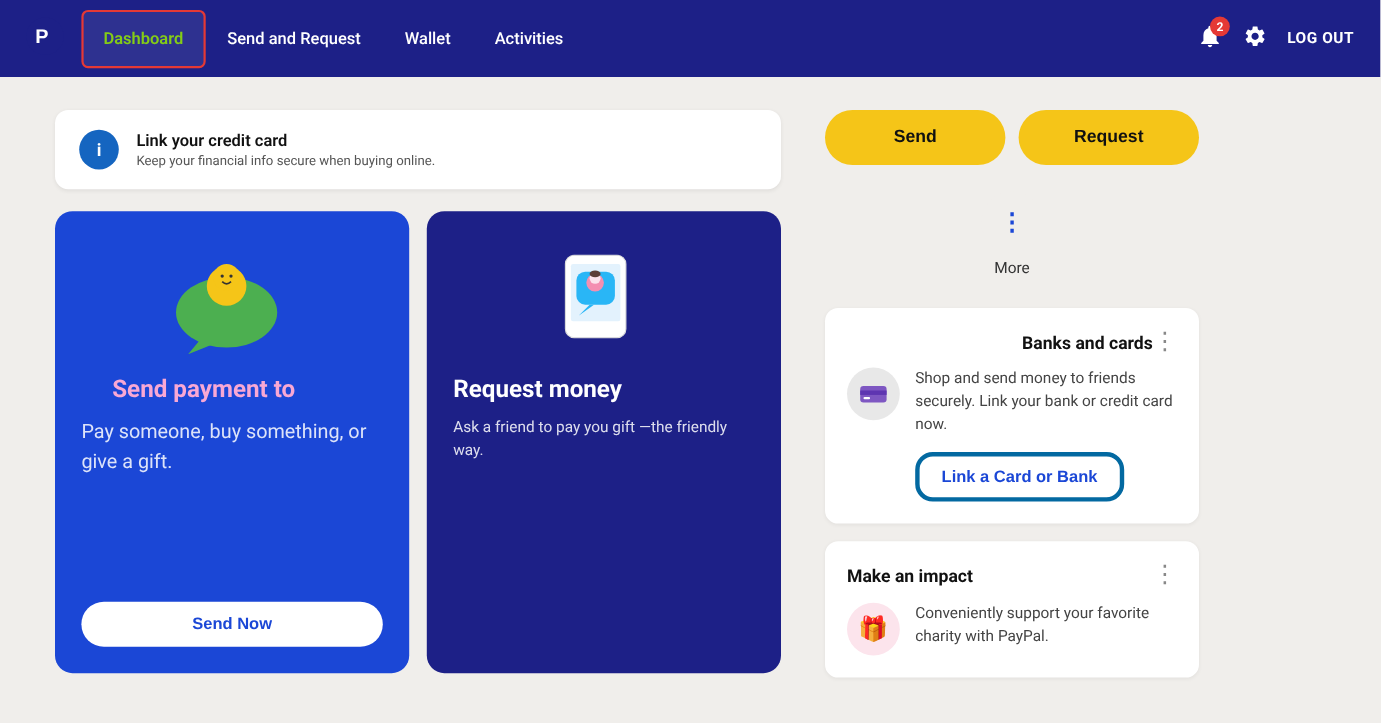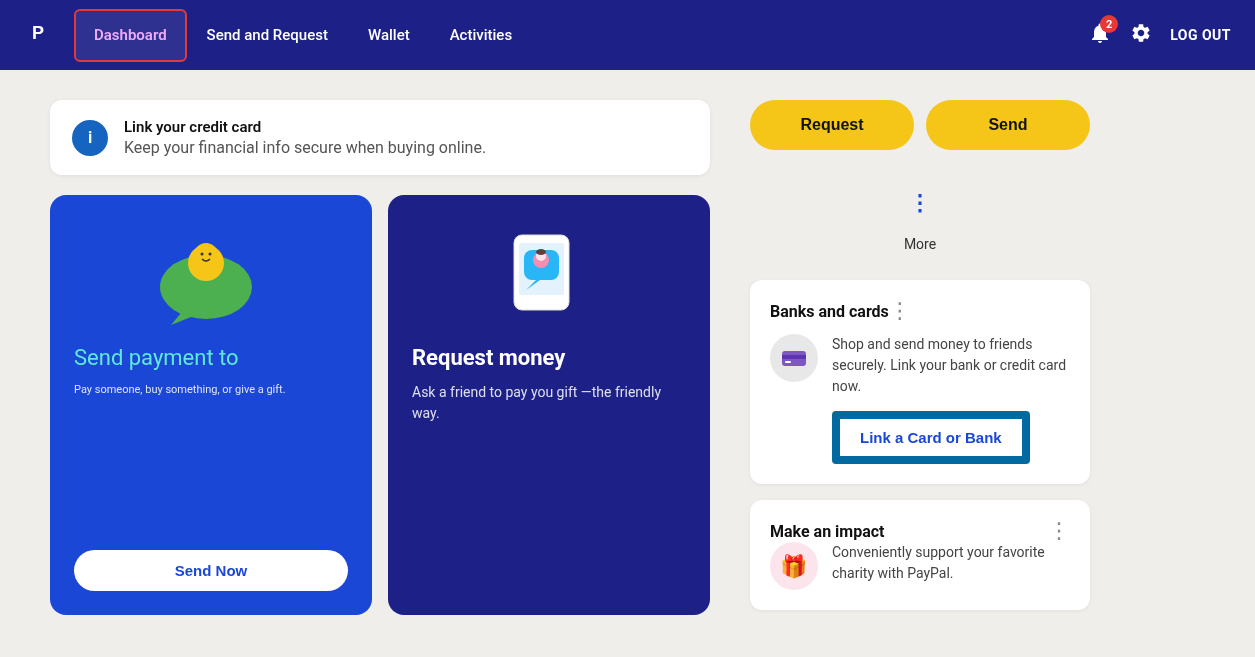--- a/index.html
+++ b/index.html
@@ -10,21 +10,21 @@
 
 <nav style="background:#1d2087;display:flex;align-items:center;padding:0 24px;height:70px;">
   <div style="margin-right:16px;">
     <svg width="34" height="34" viewBox="0 0 34 34" fill="none">
       <circle cx="17" cy="17" r="17" fill="#1d2087"></circle>
       <text x="8" y="23" font-size="18" font-weight="900" fill="white" font-family="Arial">P</text>
     </svg>
   </div>
 
   <div style="display:flex;align-items:center;flex:1;gap:0;">
-    <a style="color:#f0abfc;font-size:15px;font-weight:600;padding:0 18px;height:53px;display:flex;align-items:center;cursor:pointer;text-decoration:none;border:2px solid #e53935;border-radius:6px;background:rgba(255,255,255,0.08);">Dashboard</a>
+    <a style="color:#84cc16;font-size:15px;font-weight:600;padding:0 18px;height:53px;display:flex;align-items:center;cursor:pointer;text-decoration:none;border:2px solid #e53935;border-radius:6px;background:rgba(255,255,255,0.08);">Dashboard</a>
     <a style="color:#fff;font-size:15px;font-weight:500;padding:0 20px;height:70px;display:flex;align-items:center;cursor:pointer;text-decoration:none;">Send and Request</a>
     <a style="color:#fff;font-size:15px;font-weight:500;padding:0 20px;height:70px;display:flex;align-items:center;cursor:pointer;text-decoration:none;">Wallet</a>
     <a style="color:#fff;font-size:15px;font-weight:500;padding:0 20px;height:52px;display:flex;align-items:center;cursor:pointer;text-decoration:none;">Activities</a>
   </div>
 
   <div style="display:flex;align-items:center;gap:18px;margin-left:auto;">
     <div style="position:relative;cursor:pointer;">
       <svg width="24" height="24" viewBox="0 0 24 24" fill="white">
         <path d="M12 22c1.1 0 2-.9 2-2h-4c0 1.1.9 2 2 2zm6-6V11c0-3.07-1.64-5.64-4.5-6.32V4c0-.83-.67-1.5-1.5-1.5s-1.5.67-1.5 1.5v.68C7.63 5.36 6 7.92 6 11v5l-2 2v1h16v-1l-2-2z"></path>
       </svg>
@@ -40,21 +40,21 @@
 </nav>
 
 <div style="display:flex;padding:30px 50px;max-width:1255px;margin:0 auto;gap:40px;">
 
   <div style="flex:1;max-width:660px;">
 
     <div style="background:#fff;border-radius:12px;padding:18px 22px;display:flex;align-items:center;gap:16px;margin-bottom:20px;box-shadow:0 1px 4px rgba(0,0,0,0.07);">
       <div style="width:36px;height:36px;background:#1565c0;border-radius:50%;display:flex;align-items:center;justify-content:center;flex-shrink:0;color:#fff;font-weight:700;font-size:16px;">i</div>
       <div>
         <div style="font-size:15px;font-weight:600;color:#111;">Link your credit card</div>
-        <div style="font-size:16px;color:#555;margin-top:2px;">Keep your financial info secure when buying online.</div>
+        <div style="font-size:12px;color:#555;margin-top:2px;">Keep your financial info secure when buying online.</div>
       </div>
     </div>
 
     <div style="display:flex;gap:16px;">
 
       <div style="flex:1;background:#1b47d6;border-radius:16px;padding:30px 24px 24px;display:flex;flex-direction:column;align-items:flex-start;min-height:420px;">
         <div style="width:100%;display:flex;justify-content:center;margin-bottom:20px;">
 
           <svg width="120" height="100" viewBox="0 0 120 100">
 
@@ -63,22 +63,22 @@
 
             <circle cx="55" cy="38" r="18" fill="#f5c518"></circle>
 
             <circle cx="55" cy="30" r="12" fill="#f5c518"></circle>
 
             <circle cx="51" cy="29" r="1.5" fill="#333"></circle>
             <circle cx="59" cy="29" r="1.5" fill="#333"></circle>
             <path d="M51 34 Q55 38 59 34" stroke="#333" stroke-width="1.5" fill="none"></path>
           </svg>
         </div>
-        <h2 style="font-size:22px;font-weight:400;color:#5eead4;margin-bottom:12px;">Send payment to</h2>
-        <p style="font-size:11px;color:rgba(255,255,255,0.85);line-height:1.5;flex:1;text-align:center;">Pay someone, buy something, or give a gift.</p>
+        <h2 style="font-size:22px;font-weight:700;color:#f9a8d4;margin-bottom:12px;margin-left:28px;">Send payment to</h2>
+        <p style="font-size:18px;color:rgba(255,255,255,0.85);line-height:1.5;flex:1;">Pay someone, buy something, or give a gift.</p>
         <button style="background:#fff;border:none;border-radius:50px;padding:12px 0;font-size:15px;font-weight:600;color:#1b47d6;cursor:pointer;margin-top:36px;width:100%;text-align:center;">Send Now</button>
       </div>
 
       <div style="flex:1;background:#1d2087;border-radius:16px;padding:30px 24px 24px;display:flex;flex-direction:column;align-items:flex-start;min-height:420px;">
         <div style="width:100%;display:flex;justify-content:center;margin-bottom:20px;">
           <svg width="130" height="100" viewBox="0 0 130 100">
 
             <rect x="30" y="10" width="55" height="75" rx="8" ry="8" fill="white" stroke="#ddd" stroke-width="1"></rect>
             <rect x="35" y="18" width="45" height="52" rx="2" fill="#e3f2fd"></rect>
 
@@ -94,52 +94,52 @@
         <h2 style="font-size:22px;font-weight:700;color:#fff;margin-bottom:12px;">Request money</h2>
         <p style="font-size:14px;color:rgba(255,255,255,0.85);line-height:1.5;flex:1;">Ask a friend to pay you gift —the friendly way.</p>
       </div>
 
     </div>
   </div>
 
   <div style="flex:0 0 340px;min-width:300px;">
 
     <div style="display:flex;gap:12px;margin-bottom:24px;">
+      <button style="flex:1;background:#f5c518;border:none;border-radius:50px;padding:16px;font-size:16px;font-weight:600;color:#111;cursor:pointer;">Send</button>
       <button style="flex:1;background:#f5c518;border:none;border-radius:50px;padding:16px;font-size:16px;font-weight:600;color:#111;cursor:pointer;">Request</button>
-      <button style="flex:1;background:#f5c518;border:none;border-radius:50px;padding:16px;font-size:16px;font-weight:600;color:#111;cursor:pointer;">Send</button>
     </div>
 
     <div style="display:flex;flex-direction:column;align-items:center;margin-bottom:28px;">
       <div style="width:56px;height:56px;background:#f0eeeb;border-radius:50%;display:flex;align-items:center;justify-content:center;cursor:pointer;color:#1b47d6;margin-bottom:6px;font-size:22px;font-weight:700;">⋮</div>
       <span style="font-size:14px;color:#333;">More</span>
     </div>
 
     <div style="background:#fff;border-radius:12px;padding:20px;margin-bottom:16px;box-shadow:0 1px 4px rgba(0,0,0,0.06);">
-      <div style="display:flex;justify-content:flex-start;align-items:center;margin-bottom:2px;">
+      <div style="display:flex;justify-content:flex-end;align-items:center;margin-bottom:2px;">
         <span style="font-size:16px;font-weight:700;color:#111;">Banks and cards</span>
         <span style="font-size:22px;color:#888;cursor:pointer;line-height:1;">⋮</span>
       </div>
       <div style="display:flex;gap:14px;align-items:flex-start;margin-top:12px;">
         <div style="width:48px;height:48px;border-radius:50%;background:#e8e8e8;display:flex;align-items:center;justify-content:center;flex-shrink:0;font-size:22px;">
 
           <svg width="28" height="28" viewBox="0 0 28 28">
             <rect x="2" y="7" width="24" height="15" rx="3" fill="#7e57c2"></rect>
             <rect x="2" y="11" width="24" height="4" fill="#5e35b1"></rect>
             <rect x="5" y="17" width="6" height="2" rx="1" fill="white"></rect>
           </svg>
         </div>
         <div>
           <p style="font-size:14px;color:#444;line-height:1.5;">Shop and send money to friends securely. Link your bank or credit card now.</p>
-          <button style="display:inline-block;margin-top:14px;border:8px solid #0369a1;border-radius:4px;padding:10px 20px;font-size:15px;font-weight:600;color:#1b47d6;cursor:pointer;background:transparent;">Link a Card or Bank</button>
+          <button style="display:inline-block;margin-top:14px;border:4px solid #0369a1;border-radius:16px;padding:10px 20px;font-size:15px;font-weight:600;color:#1b47d6;cursor:pointer;background:transparent;">Link a Card or Bank</button>
         </div>
       </div>
     </div>
 
     <div style="background:#fff;border-radius:12px;padding:20px;box-shadow:0 1px 4px rgba(0,0,0,0.06);">
-      <div style="display:flex;justify-content:space-between;align-items:center;">
+      <div style="display:flex;justify-content:space-between;align-items:center;margin-bottom:14px;">
         <span style="font-size:16px;font-weight:700;color:#111;">Make an impact</span>
         <span style="font-size:22px;color:#888;cursor:pointer;line-height:1;">⋮</span>
       </div>
       <div style="display:flex;gap:14px;align-items:flex-start;">
         <div style="width:48px;height:48px;border-radius:50%;background:#fce4ec;display:flex;align-items:center;justify-content:center;flex-shrink:0;font-size:22px;">
           🎁
         </div>
         <p style="font-size:14px;color:#444;line-height:1.5;">Conveniently support your favorite charity with PayPal.</p>
       </div>
     </div>

